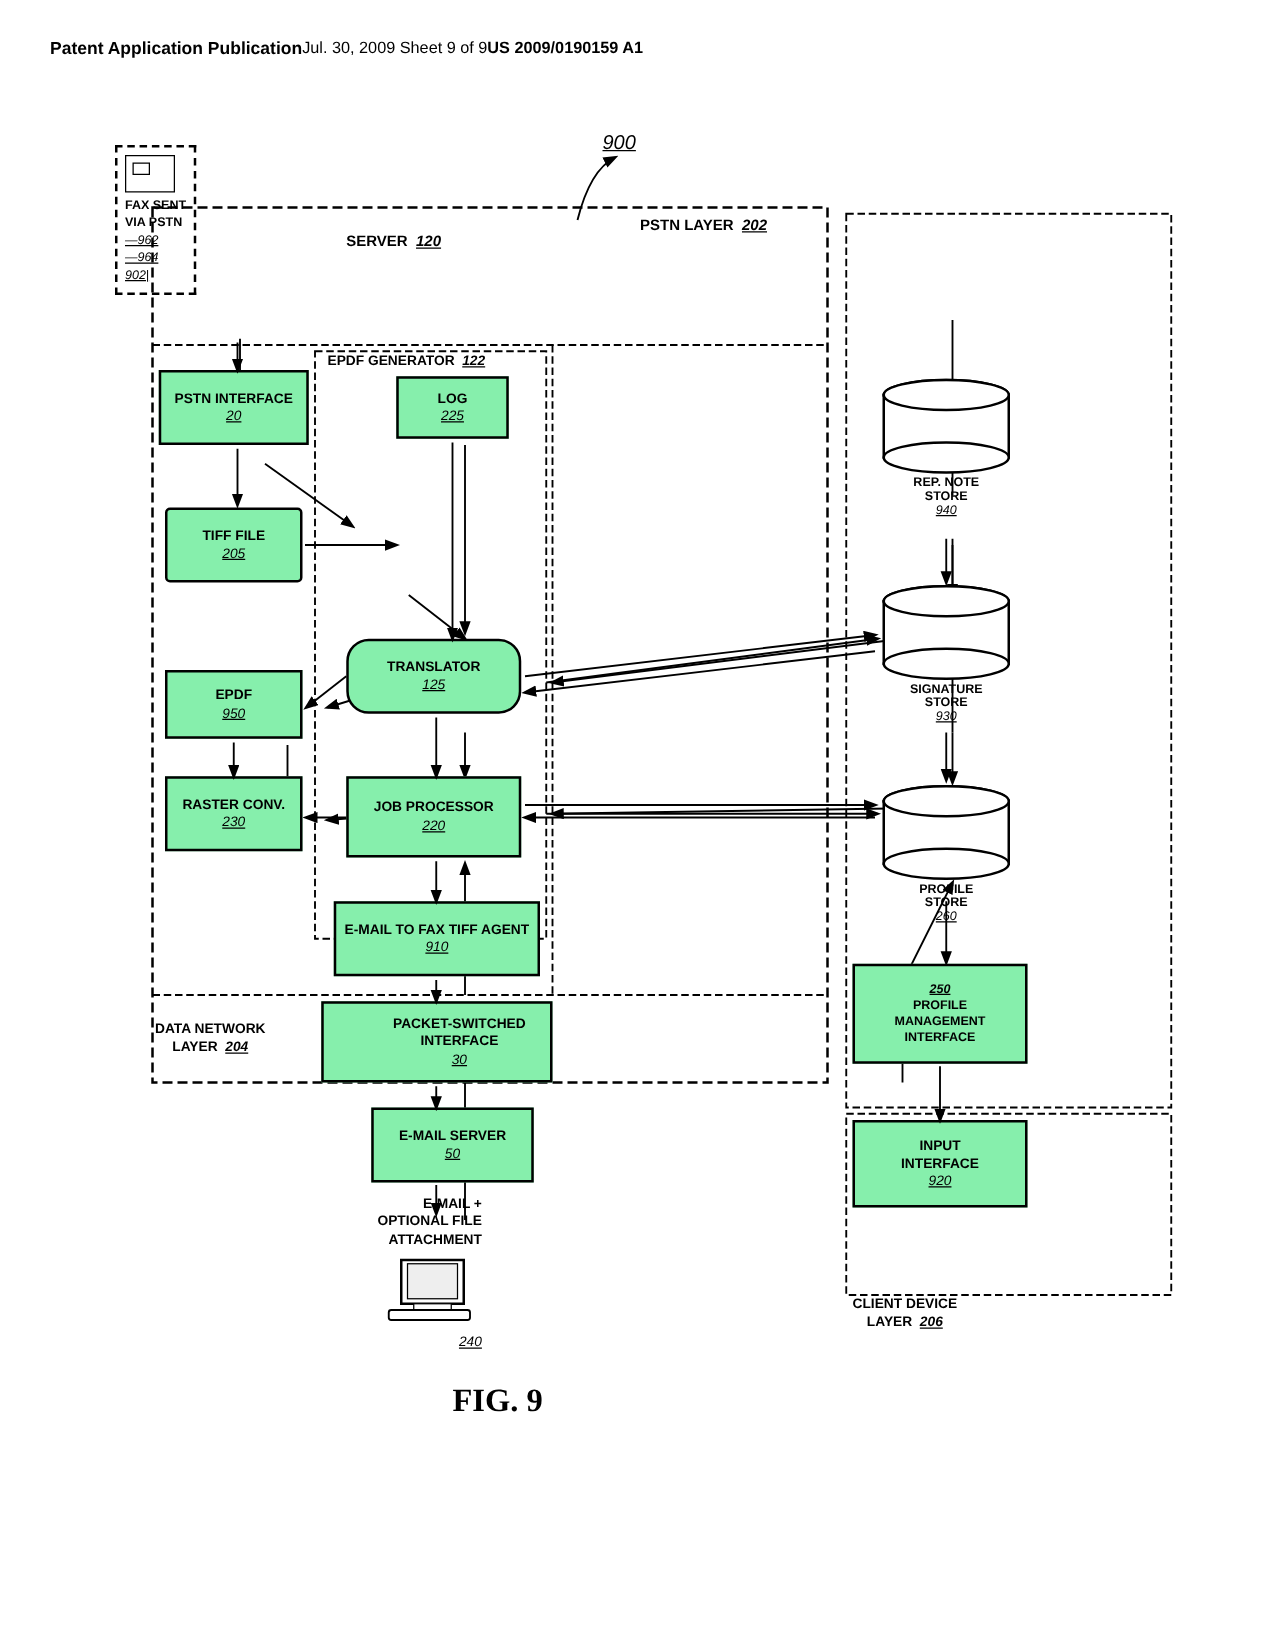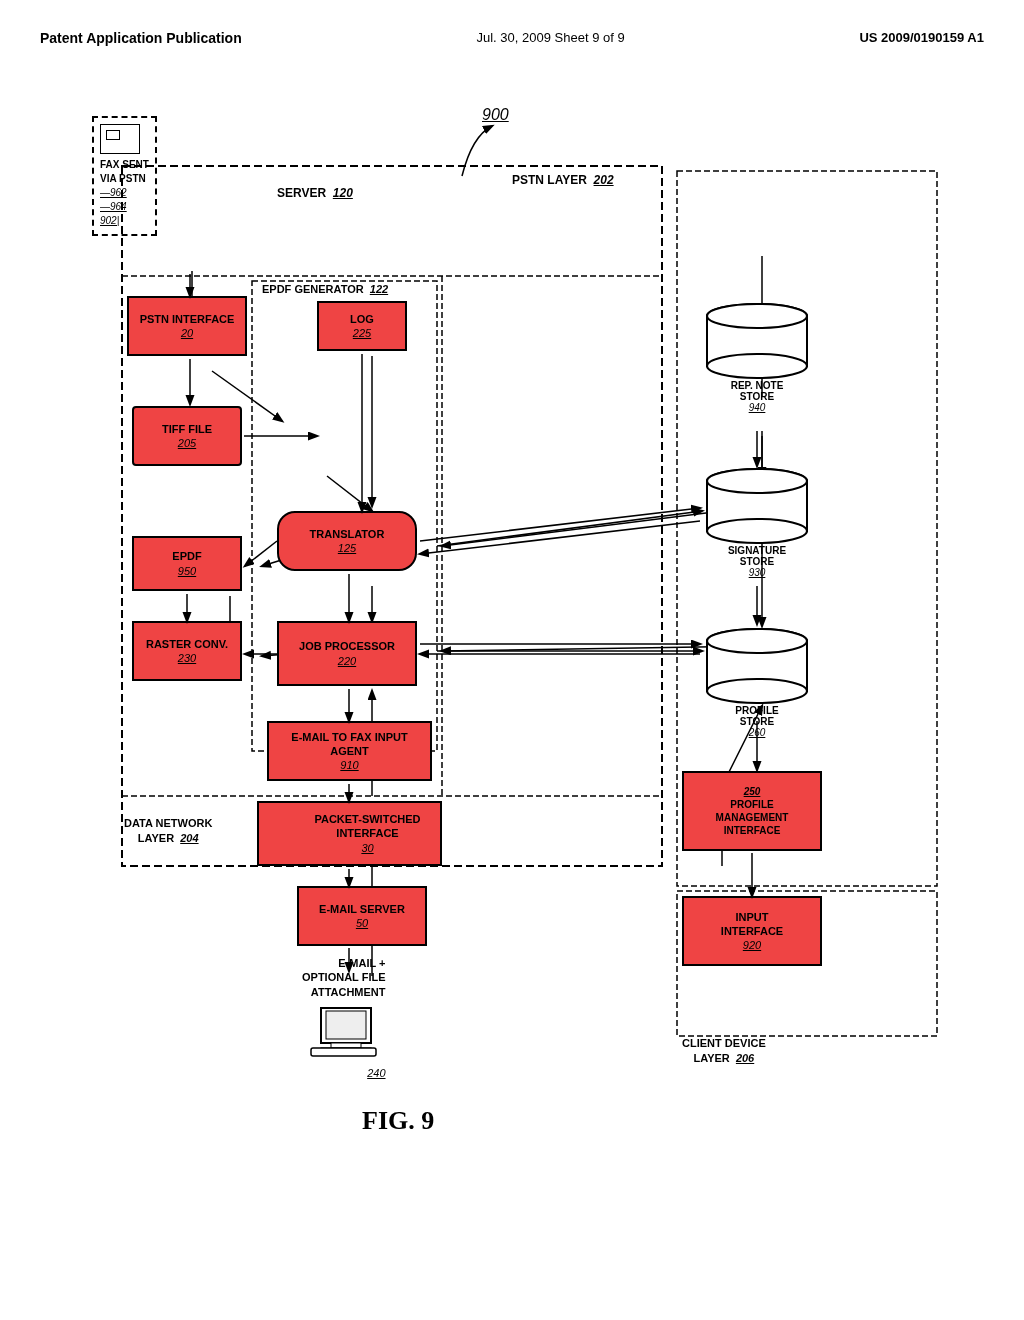--- a/index.html
+++ b/index.html
@@ -13,21 +13,21 @@
 
     .page {
       width: 1024px;
       min-height: 1320px;
       background: white;
       padding: 20px 40px;
     }
 
     .header {
       display: flex;
-      justify-content: space-between;
+      justify-content: flex-start;
       align-items: flex-start;
       padding: 10px 0 20px 0;
       border-bottom: none;
       font-size: 13px;
     }
 
     .header-left { font-weight: bold; font-size: 14px; }
     .header-center { font-size: 13px; text-align: center; }
     .header-right { font-size: 13px; font-weight: bold; }
 
@@ -35,21 +35,21 @@
       position: relative;
       width: 900px;
       height: 1100px;
       margin: 10px auto 0 auto;
     }
 
     
     .box {
       position: absolute;
       border: 2px solid black;
-      background: #ef4444;
+      background: #86efac;
       display: flex;
       flex-direction: column;
       align-items: center;
       justify-content: center;
       text-align: center;
       font-size: 11px;
       font-weight: bold;
       line-height: 1.3;
       padding: 4px;
     }
@@ -219,21 +219,21 @@
     </div>
 
     <div class="box" style="top:545px; left:215px; width:140px; height:65px;">
       <span>JOB
 PROCESSOR</span>
       <span class="ref">220</span>
     </div>
 
     <div class="box" style="top:645px; left:205px; width:165px; height:60px;">
       <span>E-MAIL TO FAX
-INPUT AGENT</span>
+TIFF AGENT</span>
       <span class="ref">910</span>
     </div>
 
     <div class="box" style="top:725px; left:195px; width:185px; height:65px;padding-left:40px;">
       <span>PACKET-SWITCHED
 INTERFACE</span>
       <span class="ref">30</span>
     </div>
 
     <div class="label-text" style="top:740px; left:62px; font-size:11px; line-height:1.4;">DATA NETWORK<br>LAYER &nbsp;<span style="text-decoration:underline; font-style:italic;">204</span></div>

